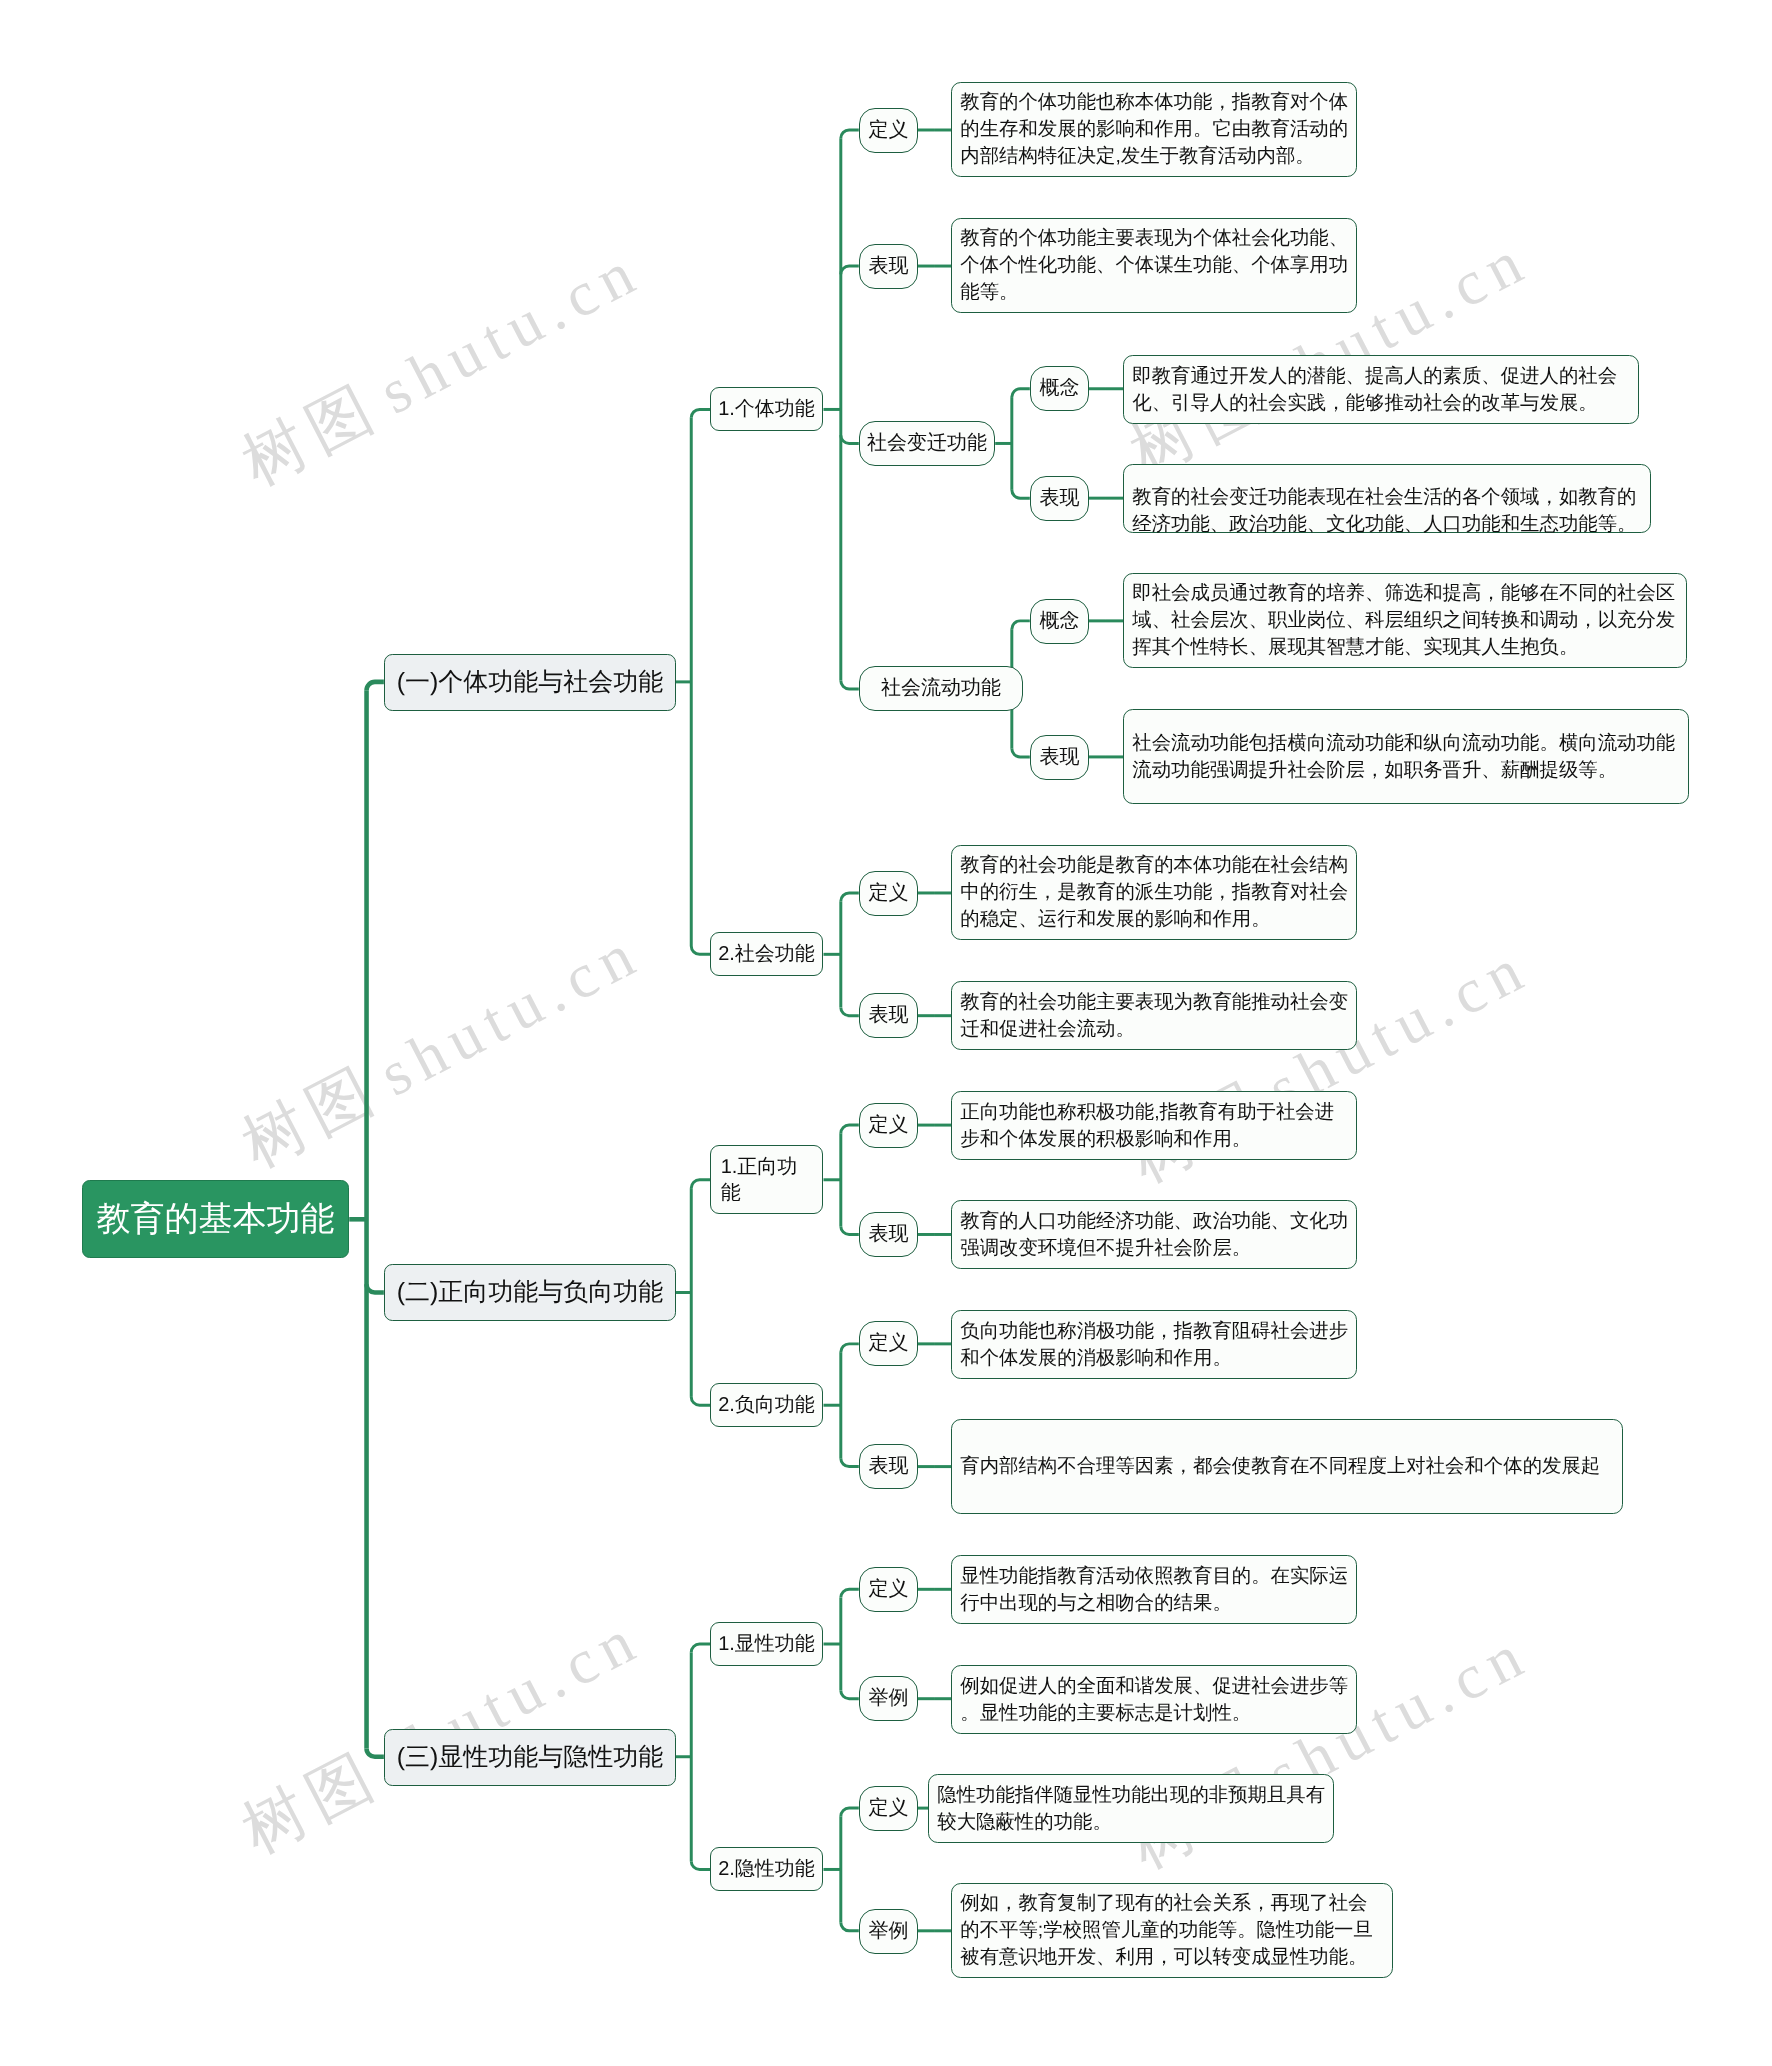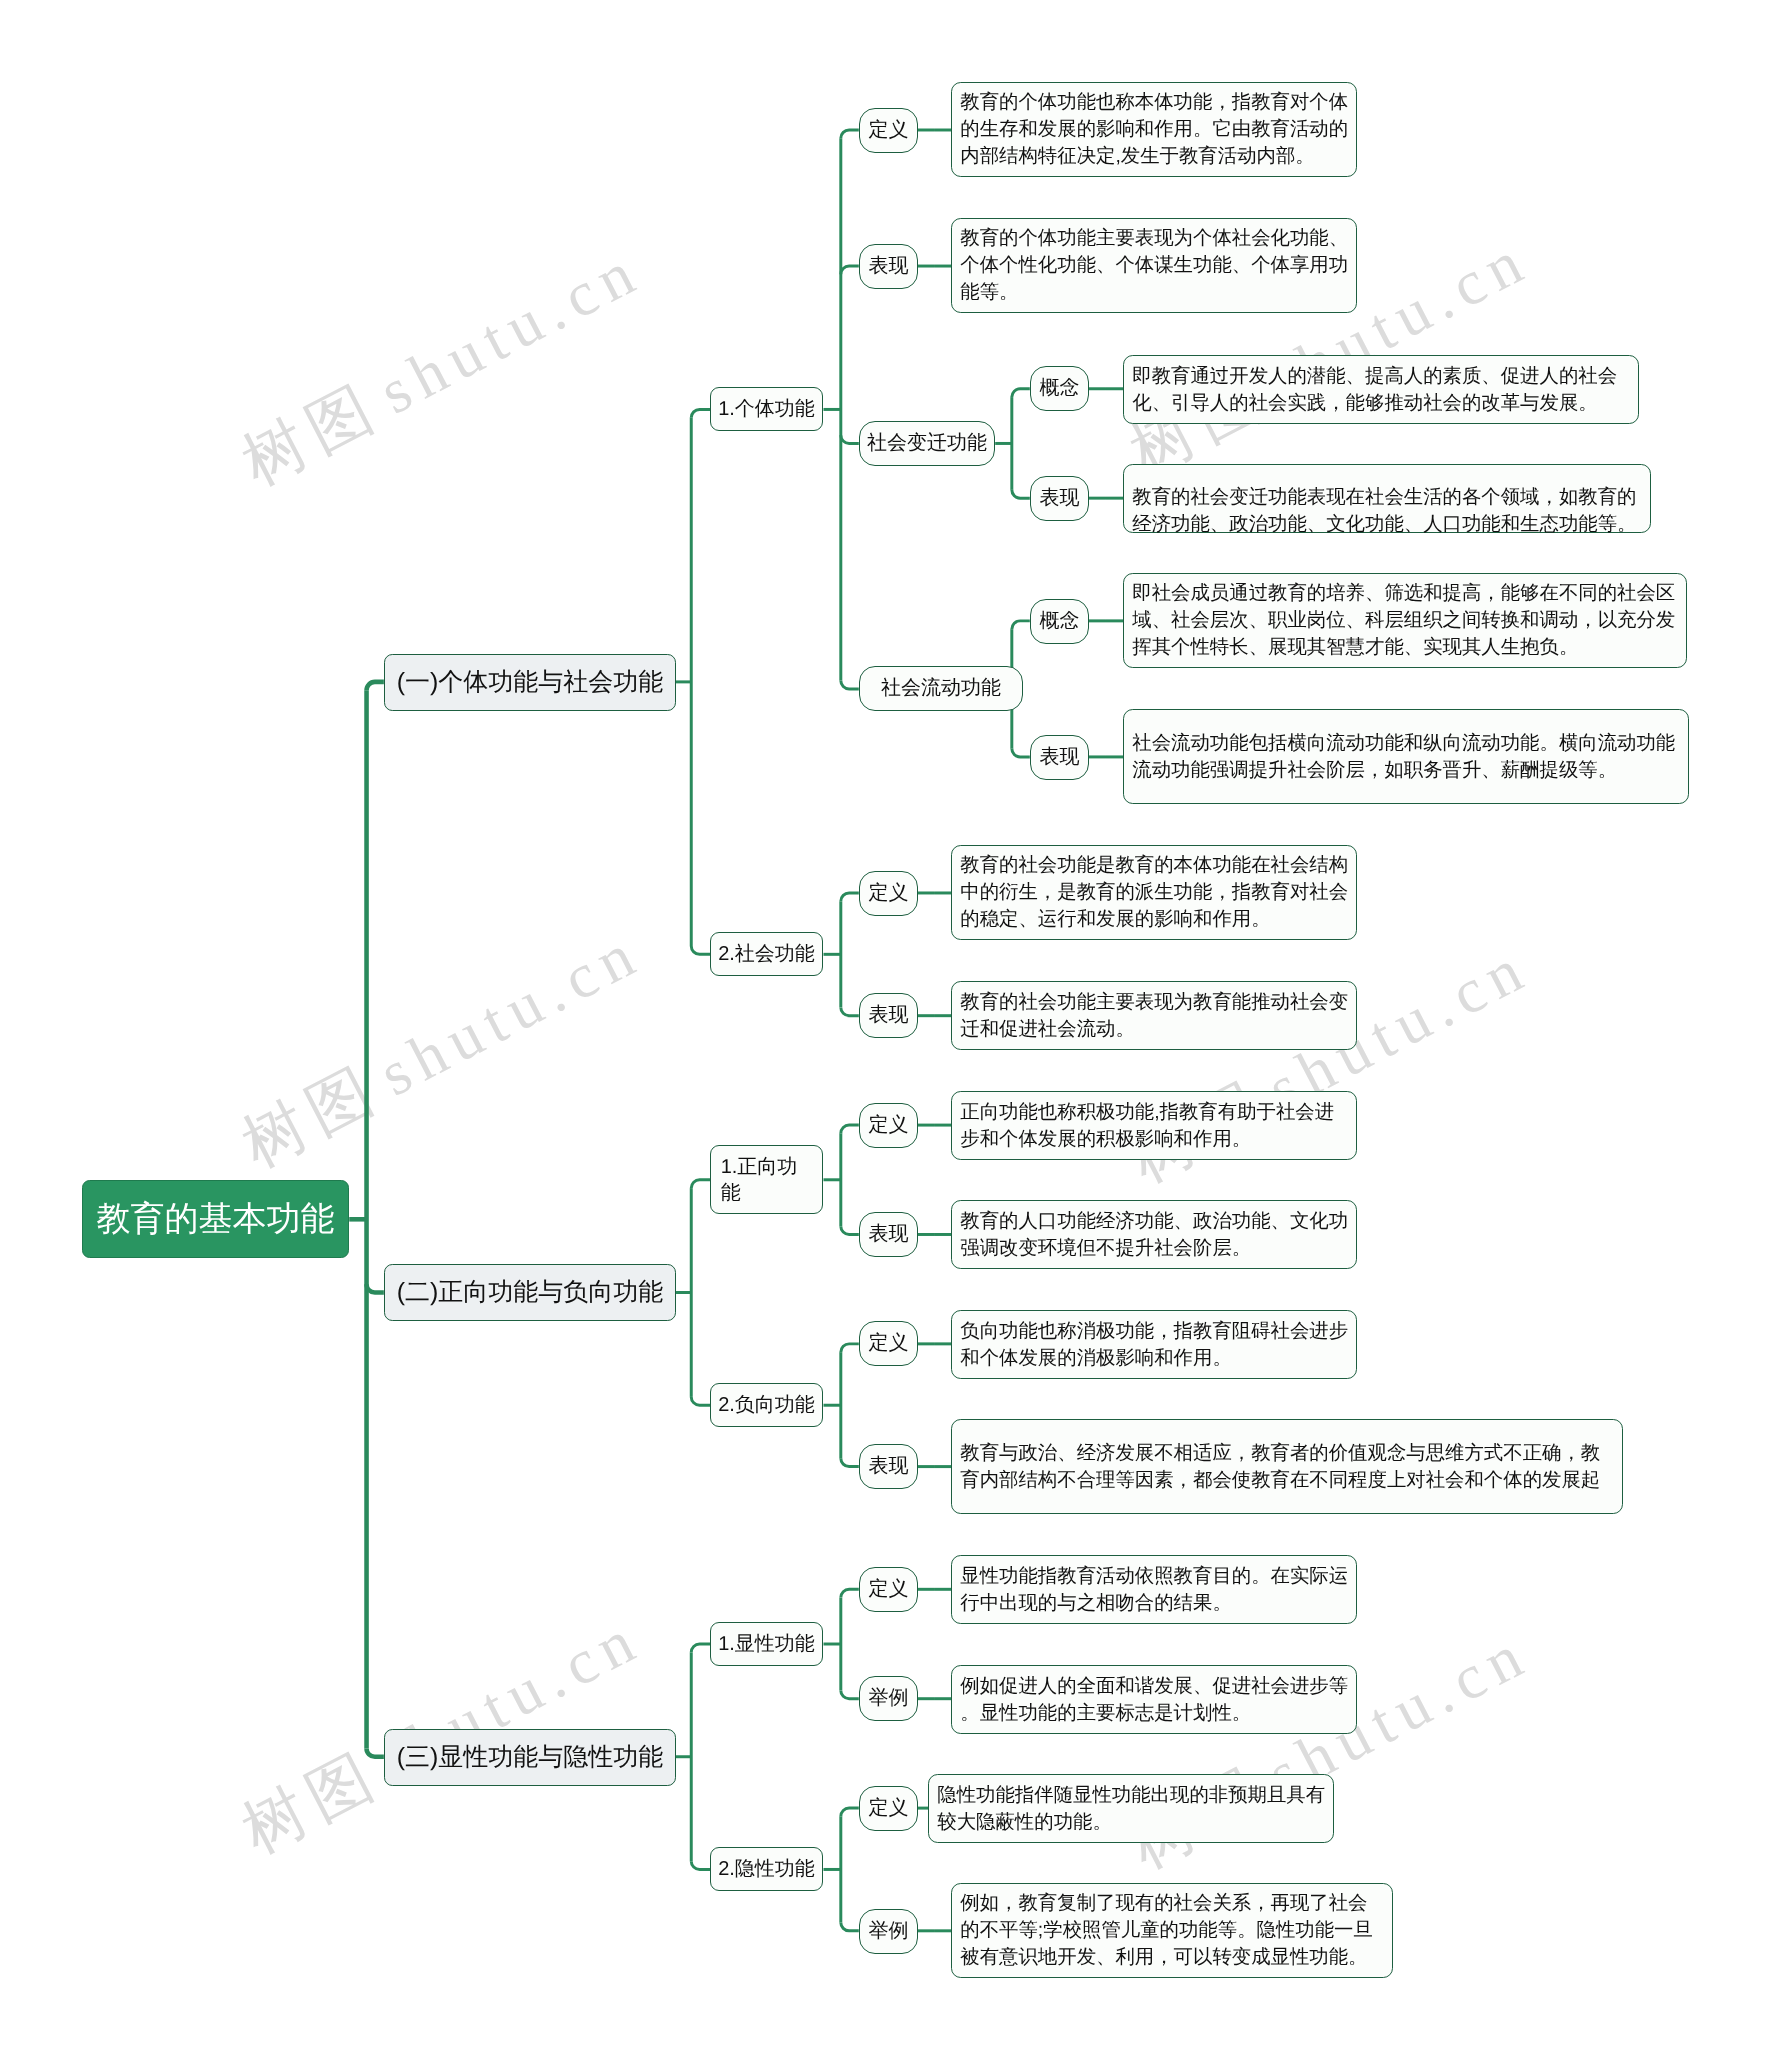--- a/index.html
+++ b/index.html
@@ -265,21 +265,20 @@
         <span>
           <span class="ln" style="display: block;">负向功能也称消极功能，指教育阻碍社会进步</span>
           <span class="ln" style="display: block;">和个体发展的消极影响和作用。</span>
         </span>
       </div>
       <div class="node n-br" style="left: 859px; width: 59px; height: 45px; top: 1444px;">
         <span>表现</span>
       </div>
       <div class="node n-leaf" style="left: 951px; width: 672px; height: 95px; top: 1419px;">
         <span>
-          <span class="ln" style="display: block;">教育与政治、经济发展不相适应，教育者的价值观念与思维方式不正确，教</span>
           <span class="ln" style="display: block;">育内部结构不合理等因素，都会使教育在不同程度上对社会和个体的发展起</span>
         </span>
       </div>
       <div class="node n-l1" style="left: 384px; width: 292px; height: 57px; top: 1729px;">
         <span>(三)显性功能与隐性功能</span>
       </div>
       <div class="node n-l2" style="left: 710px; width: 113px; height: 44px; top: 1622px;">
         <span>1.显性功能</span>
       </div>
       <div class="node n-br" style="left: 859px; width: 59px; height: 45px; top: 1567px;">

